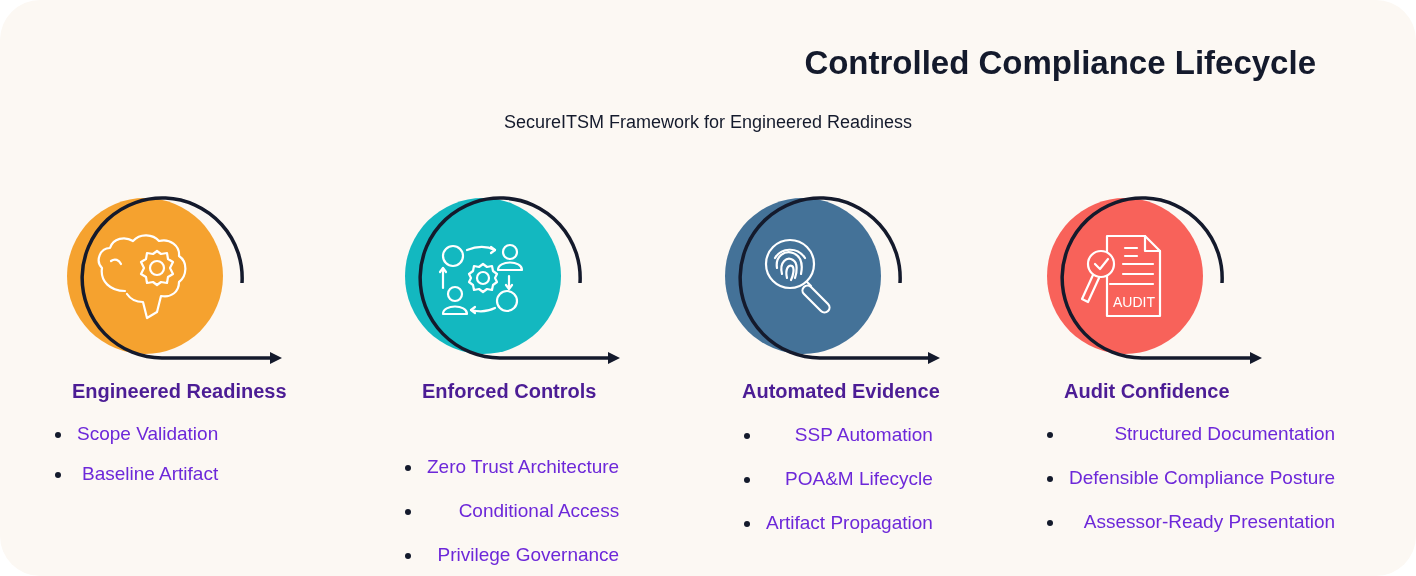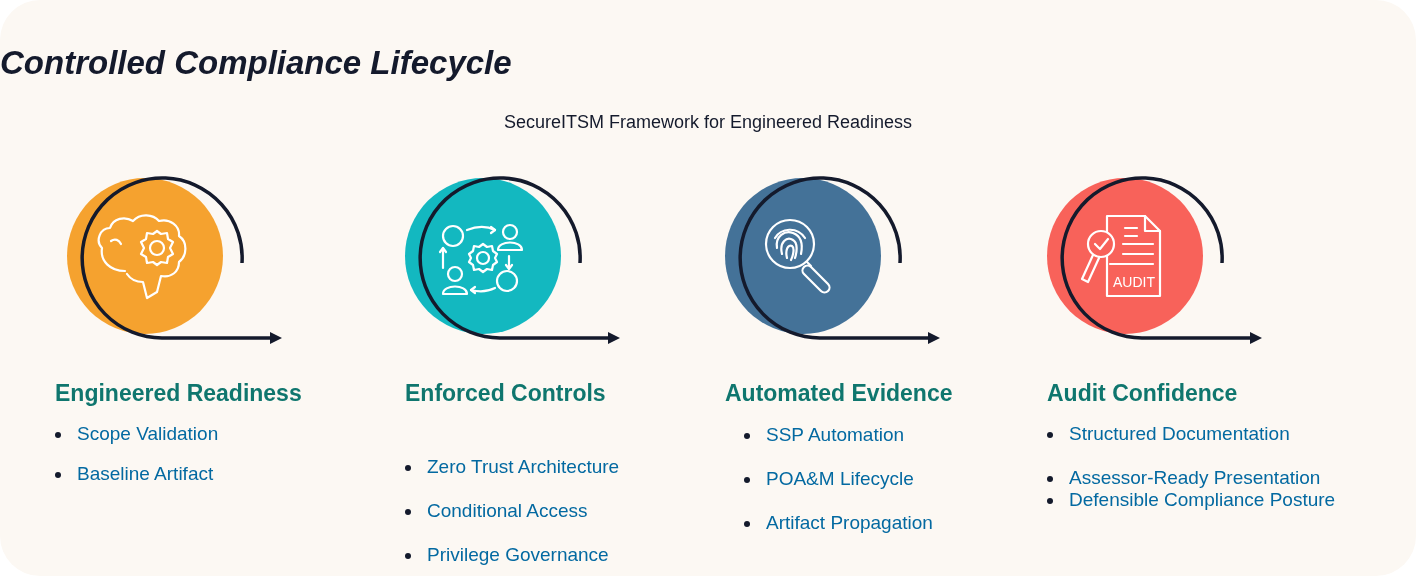--- a/index.html
+++ b/index.html
@@ -1,24 +1,24 @@
 <!DOCTYPE html>
 <html><head>
 <meta charset="utf-8">
 <style>
   html,body{margin:0;padding:0;}
   body{width:1416px;height:576px;background:#ffffff;font-family:"Liberation Sans",sans-serif;}
   .card{position:absolute;left:0;top:0;width:1416px;height:576px;background:#fcf8f3;border-radius:40px;overflow:hidden;}
-  .title{position:absolute;top:44px;left:0;width:1316px;text-align:left;font-size:33px;font-weight:bold;color:#141a2c;font-style:italic;}
+  .title{position:absolute;top:44px;left:0;width:1316px;text-align:right;font-size:33px;font-weight:bold;color:#141a2c;}
   .subtitle{position:absolute;top:112px;left:0;width:1416px;text-align:center;font-size:18px;color:#141a2c;}
-  .stage{position:absolute;top:176px;width:330px;height:360px;}
+  .stage{position:absolute;top:196px;width:330px;height:360px;}
   .stage svg{position:absolute;left:0;top:0;}
-  .stage-title{position:absolute;top:190px;font-size:23px;font-weight:bold;color:#0f766e;white-space:nowrap;}
+  .stage-title{position:absolute;top:190px;font-size:20px;font-weight:bold;color:#4c1d95;white-space:nowrap;margin-left:17px;}
   .bullets{position:absolute;top:230px;margin:0;padding:0;list-style:none;}
-  .bullets li{position:relative;font-size:19px;color:#0369a1;padding-left:22px;white-space:nowrap;}
+  .bullets li{position:relative;font-size:19px;color:#6d28d9;padding-left:22px;white-space:nowrap;text-align:right;}
   .bullets li::before{content:"";position:absolute;left:0;top:9px;width:6px;height:6px;border-radius:50%;background:#141a2c;}
 </style>
 </head>
 <body>
 
 <div class="card">
   <div class="title">Controlled Compliance Lifecycle</div>
   <div class="subtitle">SecureITSM Framework for Engineered Readiness</div>
 
   <div class="stage" style="left:55px;">
@@ -111,16 +111,16 @@
         <circle cx="66" cy="68" r="13" fill="#f8625a"></circle>
         <path d="M 60 68 L 65 73 L 73 63"></path>
         <path d="M 58 79 L 47 103 L 53 106 L 64 82"></path>
       </g>
       <text x="99" y="111" text-anchor="middle" fill="#fff" font-family="Liberation Sans, sans-serif" font-size="14">AUDIT</text>
     </svg>
   </div>
   <div class="stage-title" style="left:1047px;top:380px;">Audit Confidence</div>
   <ul class="bullets" style="left:1047px;top:423px;">
     <li style="margin-bottom:22px;">Structured Documentation</li>
+    <li style="margin-bottom:22px;">Defensible Compliance Posture</li>
     <li>Assessor-Ready Presentation</li>
-    <li style="margin-bottom:22px;">Defensible Compliance Posture</li>
   </ul>
 </div>
 
 </body></html>

